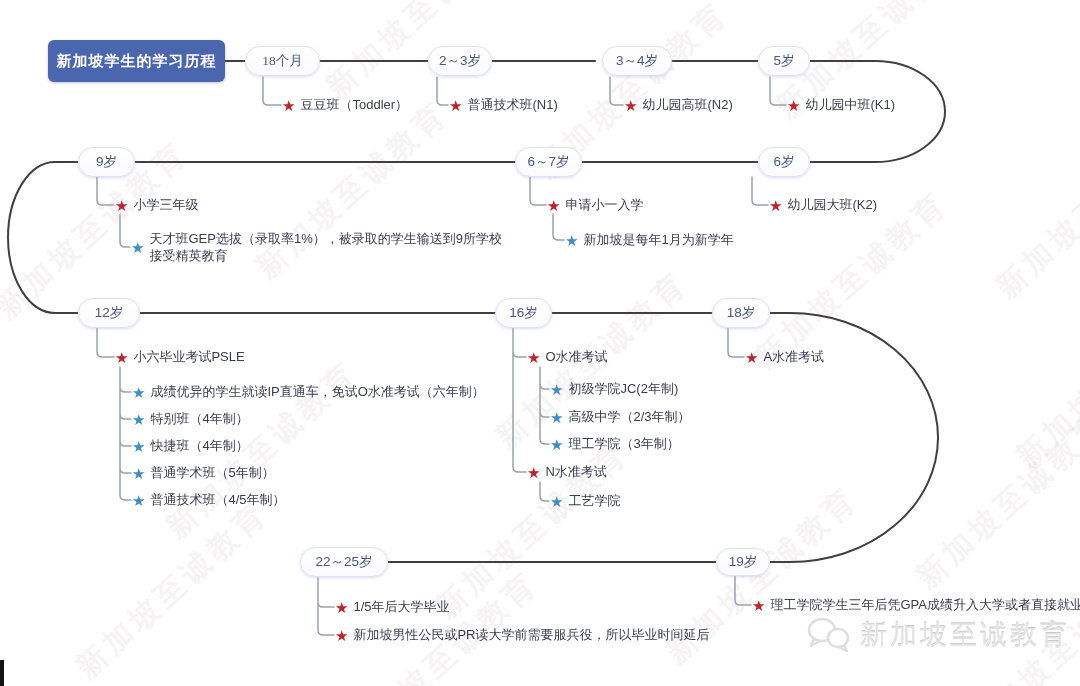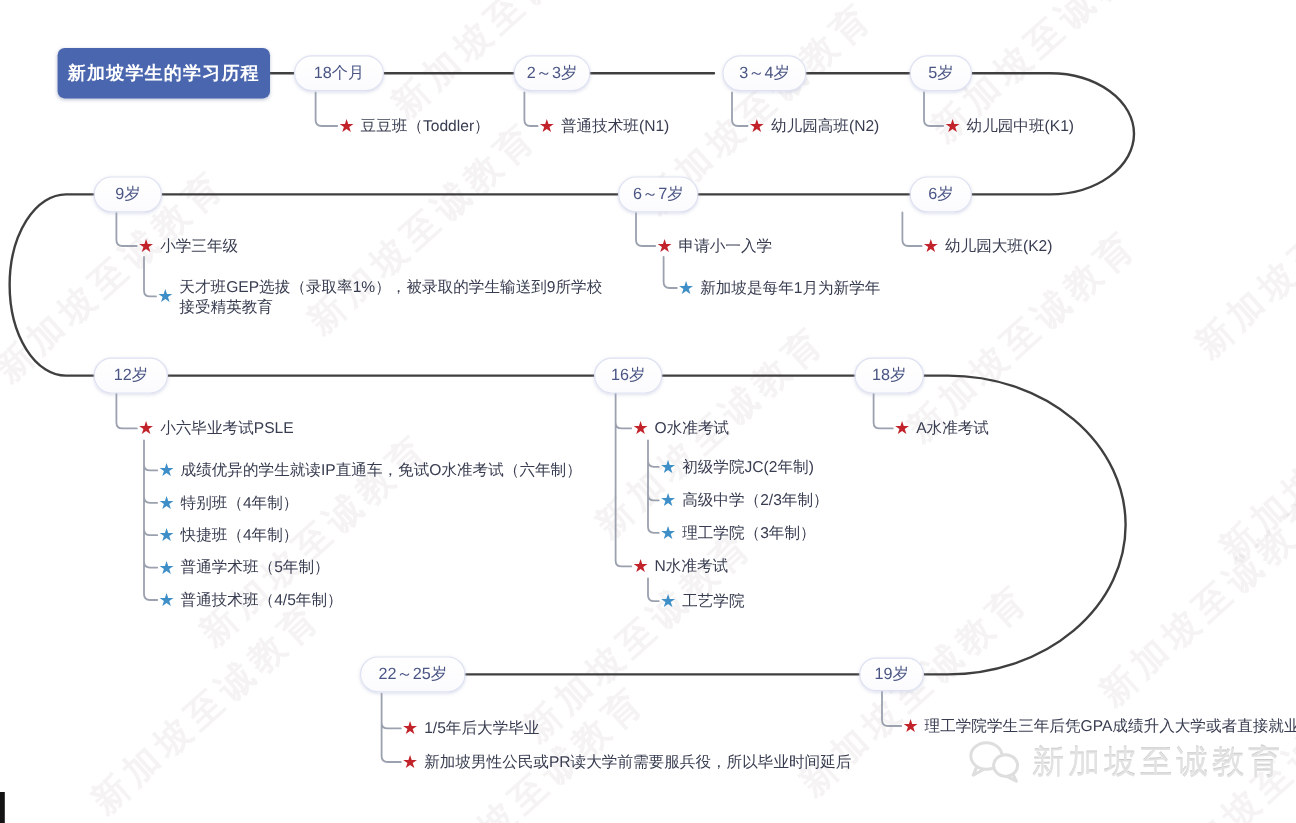--- a/index.html
+++ b/index.html
@@ -129,21 +129,21 @@
          M540 367 V439 Q540 444 545 444 H549
          M540 482 V496 Q540 501 545 501 H549
          M728 328 V352 Q728 357 733 357 H744
          M735 576 V600 Q735 605 740 605 H751
          M318 578 V602 Q318 607 323 607 H334
          M318 578 V630 Q318 635 323 635 H334" fill="none" stroke="#9ba1ae" stroke-width="1.5" stroke-linecap="round"></path>
   </svg>
 
   <div class="root-title">新加坡学生的学习历程</div>
 
-  <div class="pill" style="left:245px;top:46px;width:75px;">18个月</div>
+  <div class="pill" style="left:245px;top:46px;width:75px;font-family:Liberation Serif, serif;">18个月</div>
   <div class="pill" style="left:428px;top:46px;width:64px;">2～3岁</div>
   <div class="pill" style="left:602px;top:46px;width:70px;">3～4岁</div>
   <div class="pill" style="left:758px;top:46px;width:52px;">5岁</div>
   <div class="pill" style="left:78px;top:147px;width:57px;">9岁</div>
   <div class="pill" style="left:515px;top:147px;width:67px;">6～7岁</div>
   <div class="pill" style="left:758px;top:147px;width:52px;">6岁</div>
   <div class="pill" style="left:78px;top:298px;width:62px;">12岁</div>
   <div class="pill" style="left:495px;top:298px;width:57px;">16岁</div>
   <div class="pill" style="left:712px;top:298px;width:58px;">18岁</div>
   <div class="pill" style="left:300px;top:547px;width:88px;">22～25岁</div>

